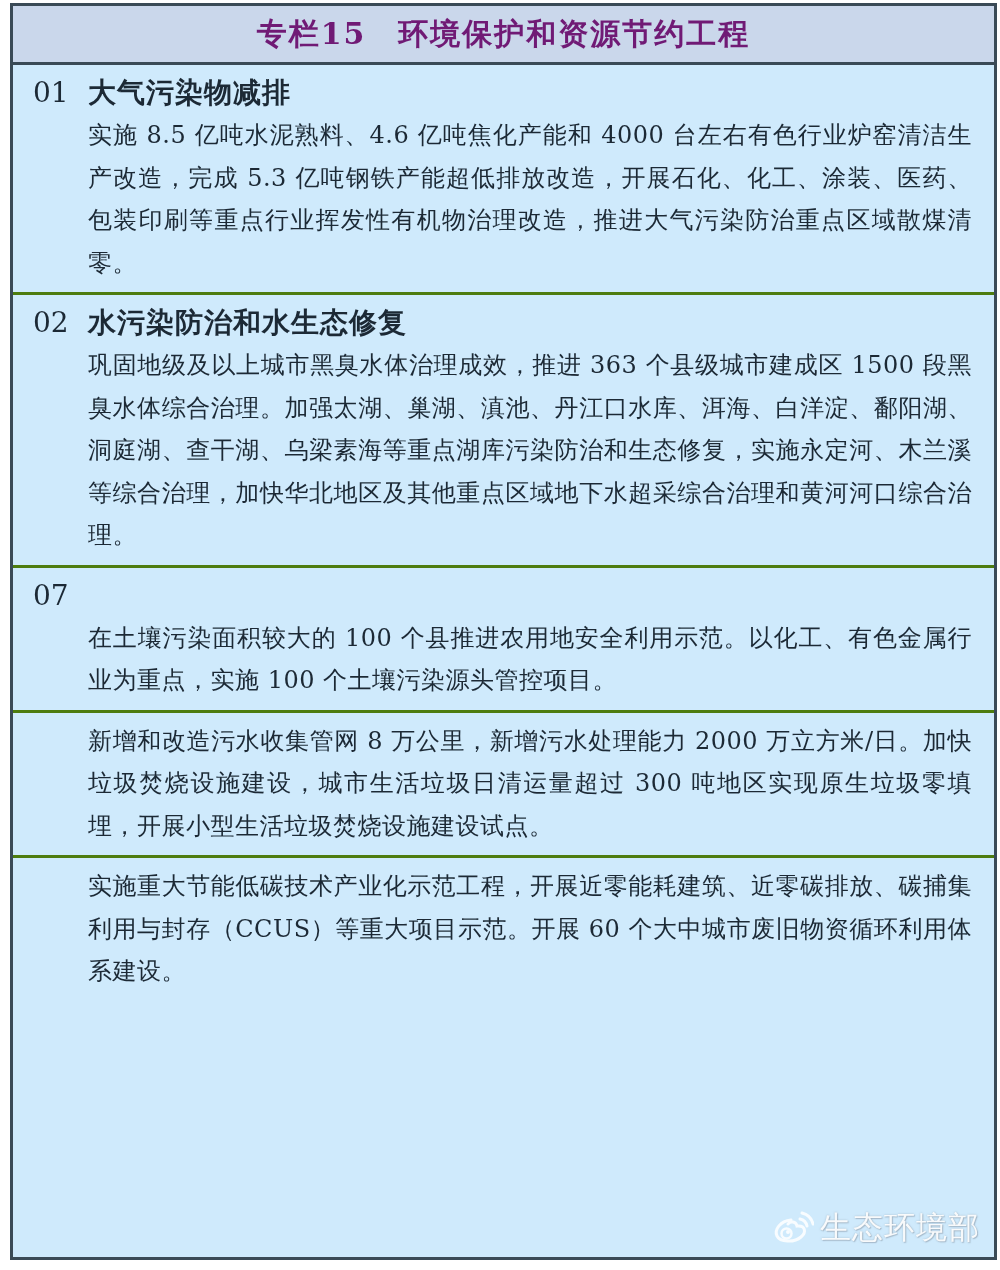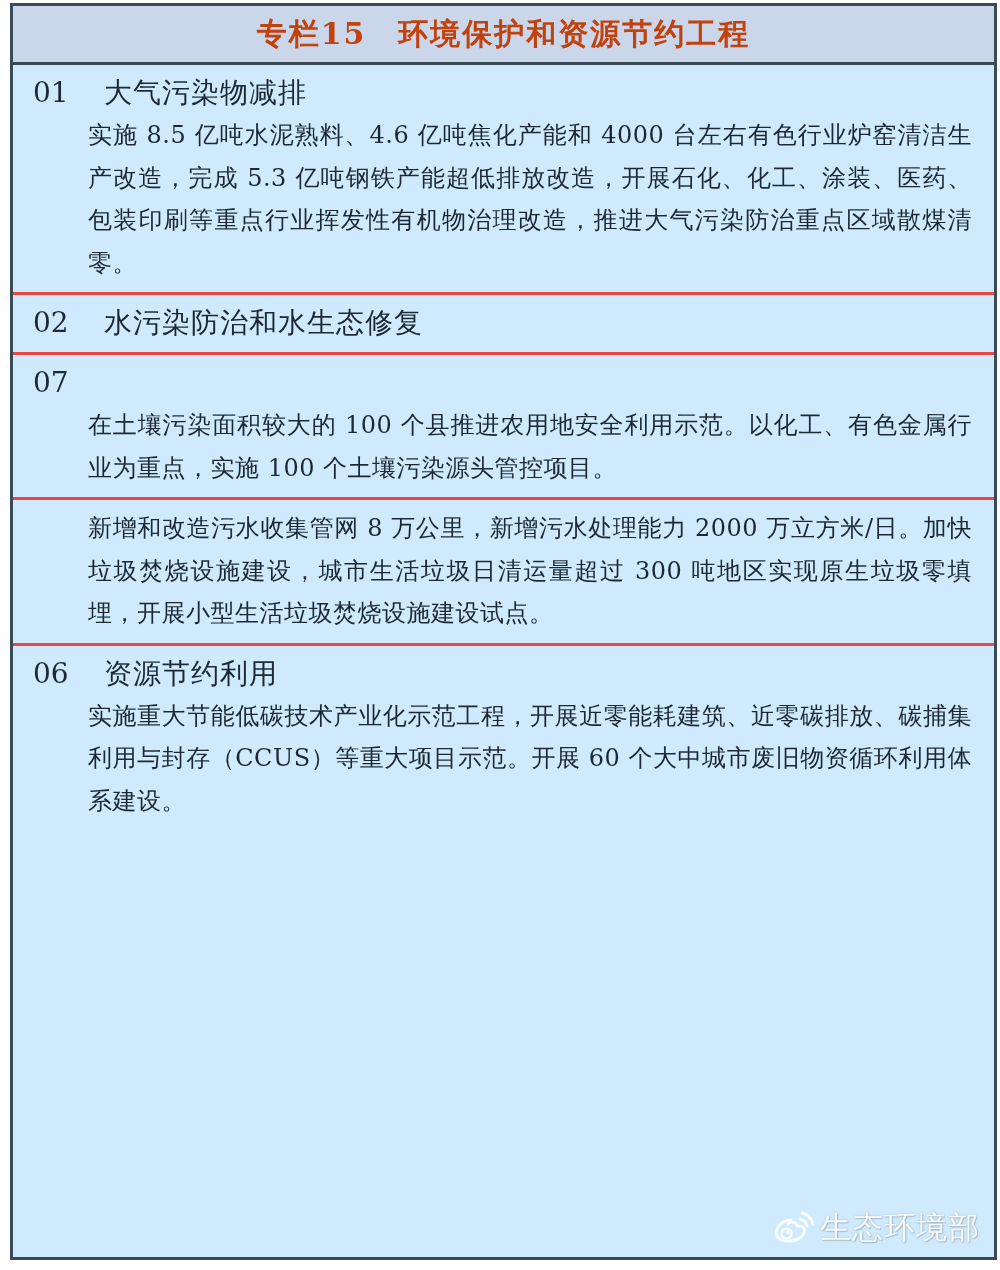--- a/index.html
+++ b/index.html
@@ -28,43 +28,43 @@
     background: #cad7eb;
     border-bottom: 3px solid #3a4a56;
     height: 56px;
     display: flex;
     align-items: center;
     justify-content: center;
   }
   .title-text {
     font-size: 30px;
     font-weight: bold;
-    color: #c2410c;
+    color: #701a75;
     letter-spacing: 2px;
   }
   .sec {
     flex: 0 0 auto;
     padding: 7px 22px 8px 20px;
     color: #1c2935;
   }
-  .sec + .sec { border-top: 3px solid #ef4444; }
+  .sec + .sec { border-top: 3px solid #4d7c0f; }
   .head-row {
     display: flex;
     align-items: baseline;
   }
   .num {
     flex: 0 0 38px;
-    margin-right: 33px;
+    margin-right: 17px;
     font-size: 28px;
     line-height: 42px;
     color: #1c2935;
   }
   .heading {
     font-size: 28px;
-    font-weight: normal;
+    font-weight: bold;
     line-height: 42px;
     letter-spacing: 1px;
   }
   .body {
     margin: 0 0 0 55px;
     font-size: 24px;
     line-height: 42.5px;
     text-align: justify;
     letter-spacing: 0.5px;
   }
@@ -101,39 +101,36 @@
         <span class="heading">大气污染物减排</span>
       </div>
       <p class="body">实施 8.5 亿吨水泥熟料、4.6 亿吨焦化产能和 4000 台左右有色行业炉窑清洁生产改造，完成 5.3 亿吨钢铁产能超低排放改造，开展石化、化工、涂装、医药、包装印刷等重点行业挥发性有机物治理改造，推进大气污染防治重点区域散煤清零。</p>
     </section>
 
     <section class="sec">
       <div class="head-row">
         <span class="num">02</span>
         <span class="heading">水污染防治和水生态修复</span>
       </div>
+      <p class="body">巩固地级及以上城市黑臭水体治理成效，推进 363 个县级城市建成区 1500 段黑臭水体综合治理。加强太湖、巢湖、滇池、丹江口水库、洱海、白洋淀、鄱阳湖、洞庭湖、查干湖、乌梁素海等重点湖库污染防治和生态修复，实施永定河、木兰溪等综合治理，加快华北地区及其他重点区域地下水超采综合治理和黄河河口综合治理。</p>
     </section>
 
     <section class="sec">
       <div class="head-row">
         <span class="num">07</span>
       </div>
       <p class="body">在土壤污染面积较大的 100 个县推进农用地安全利用示范。以化工、有色金属行业为重点，实施 100 个土壤污染源头管控项目。</p>
     </section>
 
     <section class="sec">
       <p class="body">新增和改造污水收集管网 8 万公里，新增污水处理能力 2000 万立方米/日。加快垃圾焚烧设施建设，城市生活垃圾日清运量超过 300 吨地区实现原生垃圾零填埋，开展小型生活垃圾焚烧设施建设试点。</p>
     </section>
 
 
     <section class="sec">
-      <div class="head-row">
-        <span class="num">06</span>
-        <span class="heading">资源节约利用</span>
-      </div>
       <p class="body">实施重大节能低碳技术产业化示范工程，开展近零能耗建筑、近零碳排放、碳捕集利用与封存（CCUS）等重大项目示范。开展 60 个大中城市废旧物资循环利用体系建设。</p>
     </section>
 
     <div class="watermark">
       <span class="wm-icon">
         <svg width="42" height="36" viewBox="0 0 42 36" fill="none" xmlns="http://www.w3.org/2000/svg">
           <path d="M19 10 C8 11 2 20 5 26 C8 32 22 33 29 27 C35 22 33 15 25 16 C24 11 18 11 16 14" stroke="rgba(255,255,255,0.92)" stroke-width="3" fill="none" stroke-linecap="round"></path>
           <circle cx="14.5" cy="23.5" r="5" stroke="rgba(255,255,255,0.92)" stroke-width="2.5" fill="none"></circle>
           <circle cx="16" cy="22" r="2" fill="rgba(255,255,255,0.92)"></circle>
           <path d="M28 9 A 9 9 0 0 1 35 16" stroke="rgba(255,255,255,0.92)" stroke-width="3" fill="none" stroke-linecap="round"></path>

